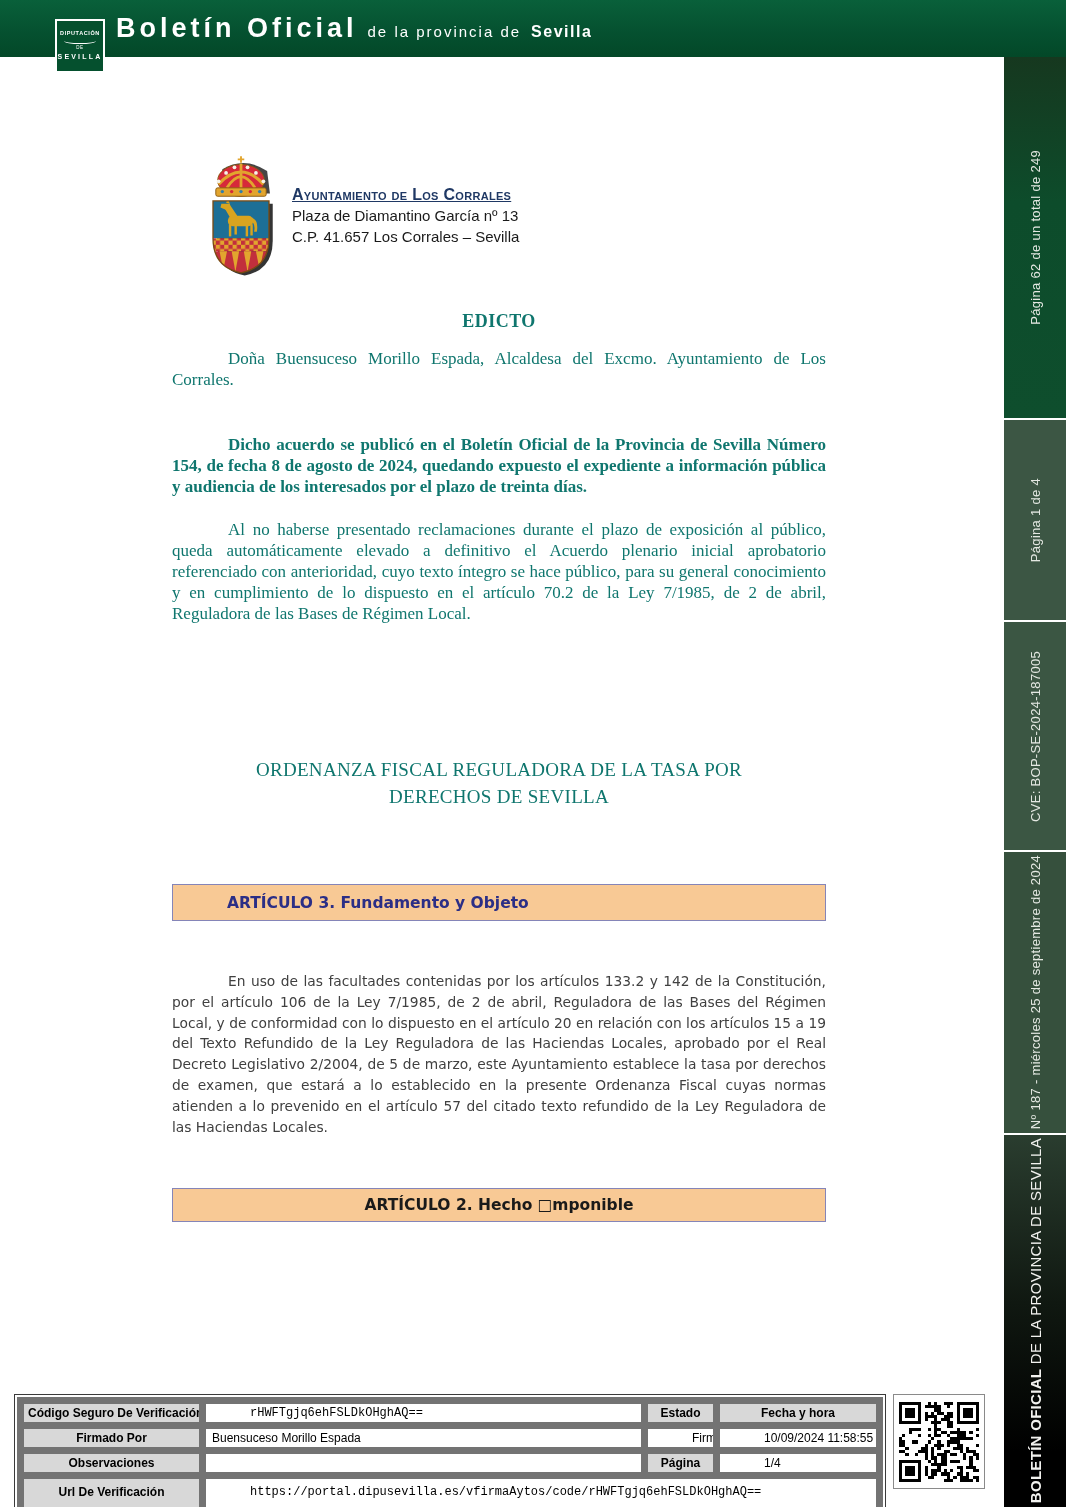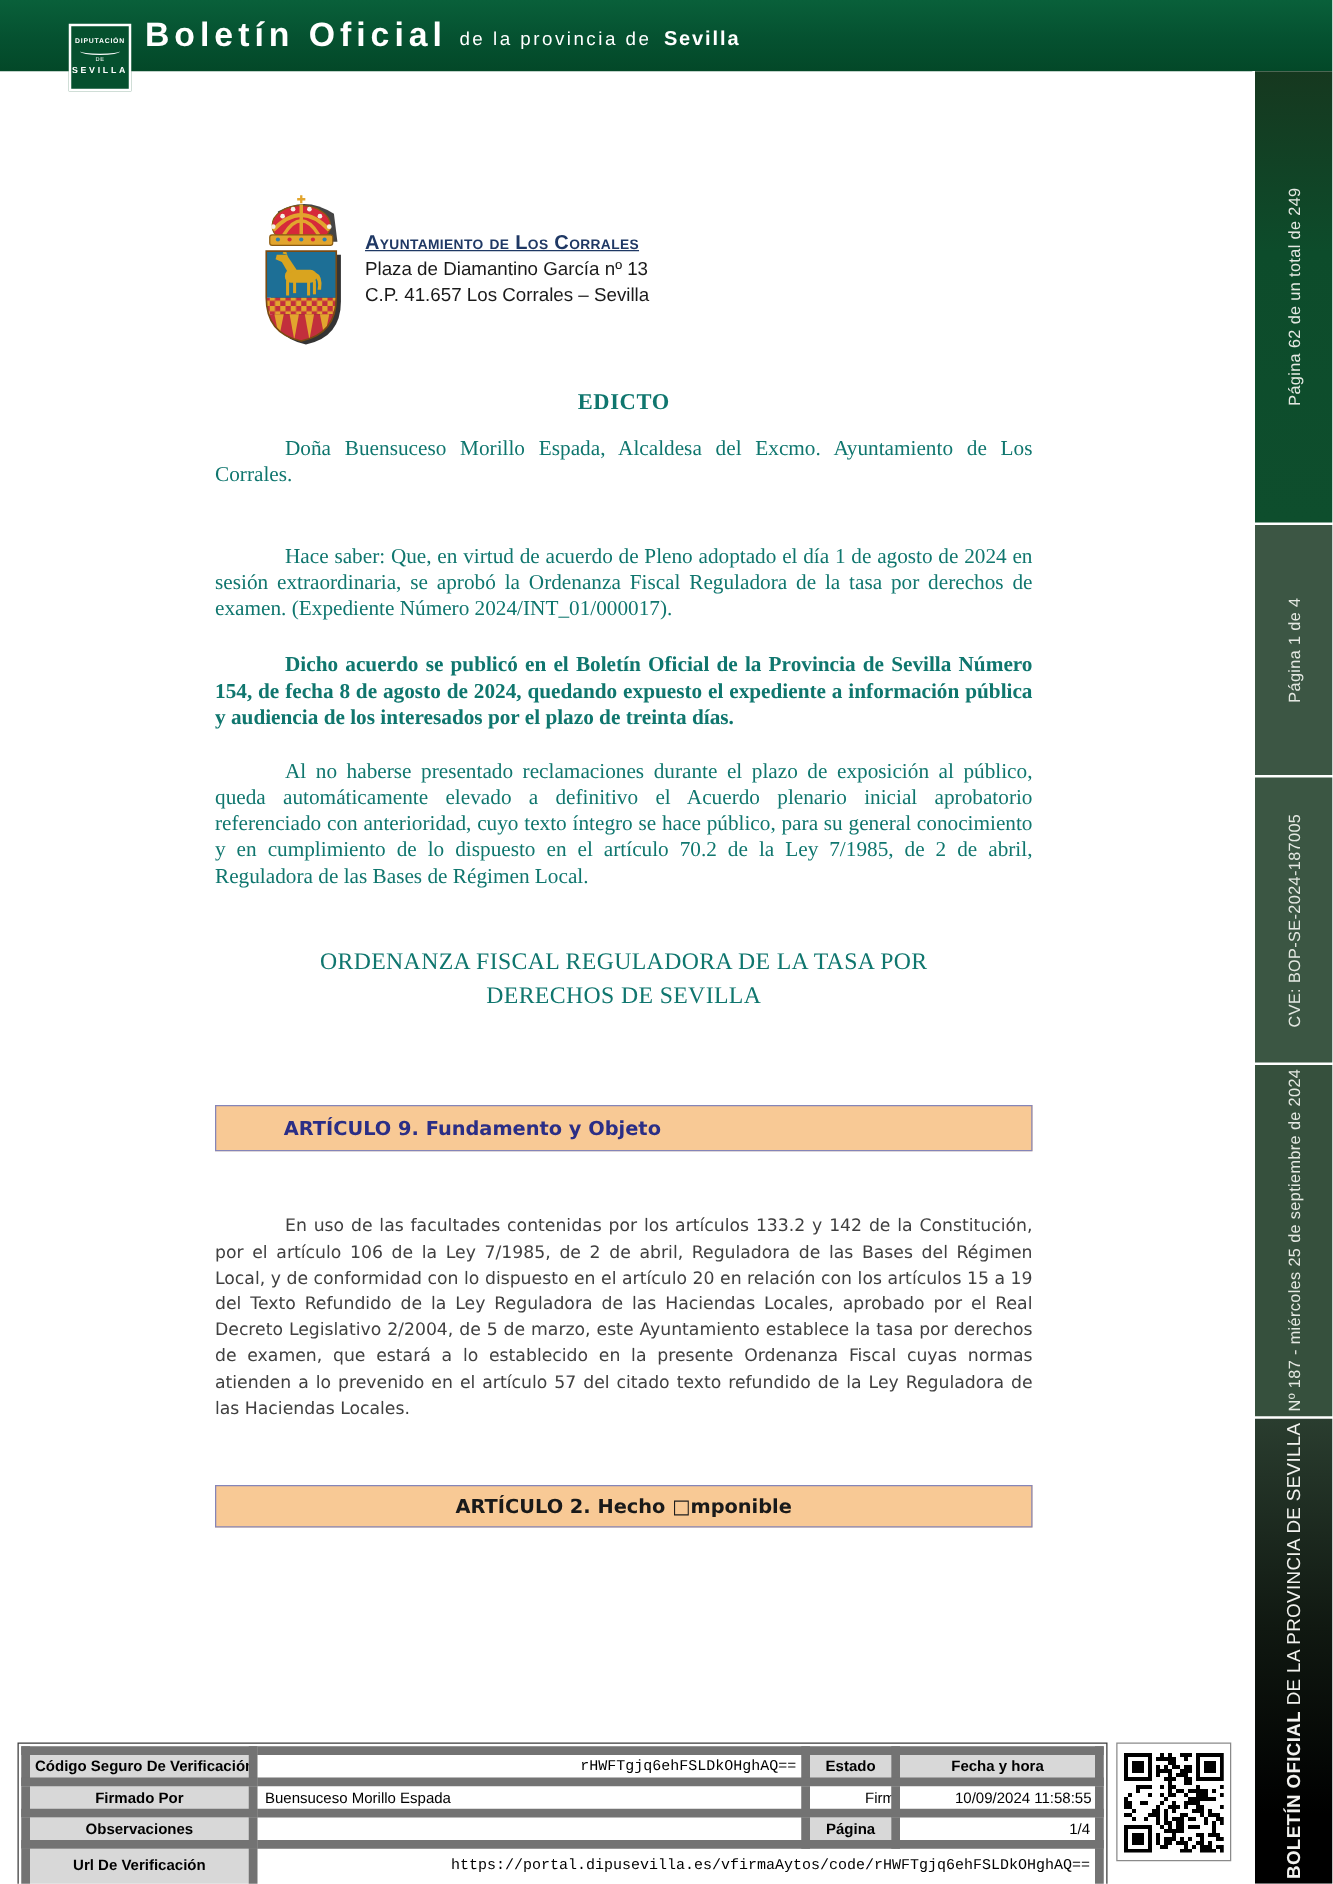--- a/index.html
+++ b/index.html
@@ -89,21 +89,21 @@
   .vwrap{
     position:absolute;left:14px;top:1394px;width:872px;box-sizing:border-box;
     border:1.5px solid #3a3a3a;padding:2px;background:#ffffff;
   }
   table.vtable{border-collapse:collapse;width:100%;table-layout:fixed;}
   .vtable td{
     border:7px solid #737373;font-size:12px;color:#000;
     padding:2px 4px;overflow:hidden;white-space:nowrap;
   }
   .vtable .lbl{background:#d8d8d8;font-weight:bold;text-align:center;}
-  .vtable .val{text-align:right;padding-left:44px;}
+  .vtable .val{text-align:left;padding-left:44px;}
   .vtable .val-left{text-align:left;padding-left:6px;}
   .vtable .mono{font-family:"Liberation Mono", monospace;font-size:12px;}
   .vtable tr{height:21px;}
   .vtable tr.urlrow{height:44px;}
   .vtable tr.urlrow td{vertical-align:top;padding-top:6px;}
   
   .qr-box{
     position:absolute;left:893px;top:1394px;width:92px;height:95px;box-sizing:border-box;
     border:1.5px solid #8a8a8a;background:#ffffff;
     display:flex;align-items:center;justify-content:center;
@@ -205,32 +205,31 @@
   <div class="muni">
     <span class="muni-name">Ayuntamiento de Los Corrales</span>
     <span class="muni-addr">Plaza de Diamantino García nº 13</span>
     <span class="muni-addr">C.P. 41.657  Los Corrales – Sevilla</span>
   </div>
 
   <h1 class="edicto doc-serif">EDICTO</h1>
 
   <section class="paras doc-serif">
     <p class="p1">Doña Buensuceso Morillo Espada, Alcaldesa del Excmo. Ayuntamiento de Los Corrales.</p>
-    <p class="p2">Hace saber: Que, en virtud de acuerdo de Pleno adoptado el día 1 de agosto de 2024 en sesión extraordinaria, se aprobó la Ordenanza Fiscal Reguladora de la tasa por derechos de examen. (Expediente Número 2024/INT_01/000017).</p>
     <p class="p3">Dicho acuerdo se publicó en el Boletín Oficial de la Provincia de Sevilla Número 154, de fecha 8 de agosto de 2024, quedando expuesto el expediente a información pública y audiencia de los interesados por el plazo de treinta días.</p>
     <p class="p4">Al no haberse presentado reclamaciones durante el plazo de exposición al público, queda automáticamente elevado a definitivo el Acuerdo plenario inicial aprobatorio referenciado con anterioridad, cuyo texto íntegro se hace público, para su general conocimiento y en cumplimiento de lo dispuesto en el artículo 70.2 de la Ley 7/1985, de 2 de abril, Reguladora de las Bases de Régimen Local.</p>
   </section>
 
   <div class="ord-title doc-serif">
     <div>ORDENANZA FISCAL REGULADORA DE LA TASA POR</div>
     <div>DERECHOS DE SEVILLA</div>
   </div>
 
   <div class="banner banner1">
-    <span>ARTÍCULO 9. Fundamento y Objeto</span>
+    <span>ARTÍCULO 3. Fundamento y Objeto</span>
   </div>
 
   <div class="sans-para">
     <p>En uso de las facultades contenidas por los artículos 133.2 y 142 de la Constitución, por el artículo 106 de la Ley 7/1985, de 2 de abril, Reguladora de las Bases del Régimen Local, y de conformidad con lo dispuesto en el artículo 20 en relación con los artículos 15 a 19 del Texto Refundido de la Ley Reguladora de las Haciendas Locales, aprobado por el Real Decreto Legislativo 2/2004, de 5 de marzo, este Ayuntamiento establece la tasa por derechos de examen, que estará a lo establecido en la presente Ordenanza Fiscal cuyas normas atienden a lo prevenido en el artículo 57 del citado texto refundido de la Ley Reguladora de las Haciendas Locales.</p>
   </div>
 
   <div class="banner banner2">
     <span>ARTÍCULO 2. Hecho □mponible</span>
   </div>
 

